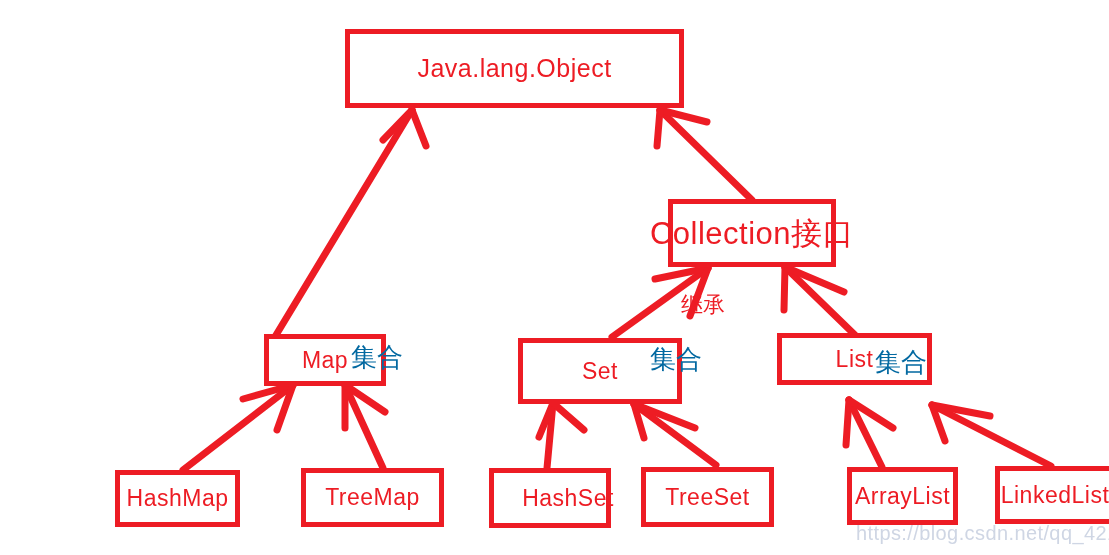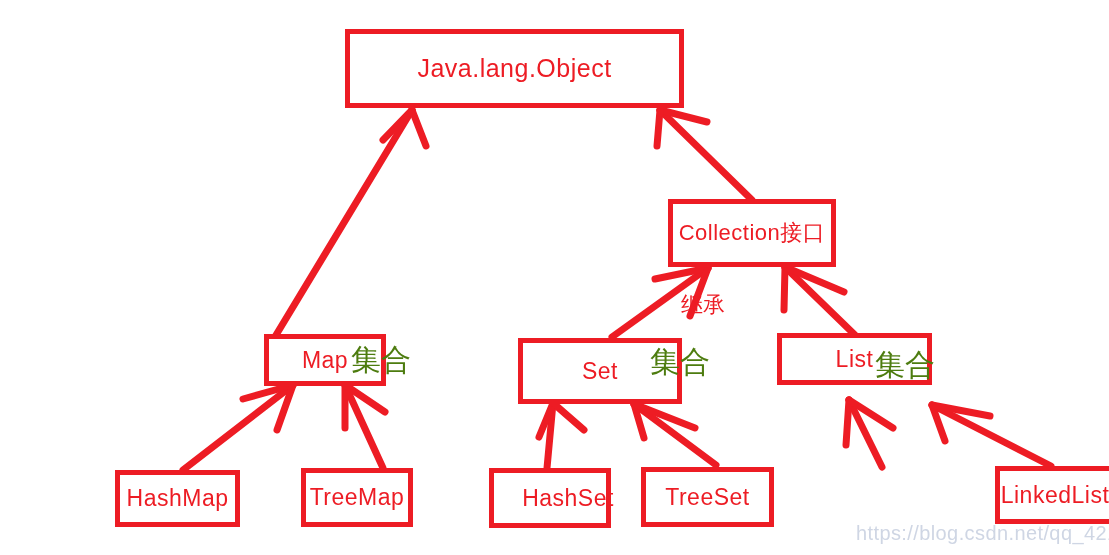--- a/index.html
+++ b/index.html
@@ -31,27 +31,27 @@
     white-space:nowrap;
     z-index:3;
   }
   .node .label{
     color:#ED1C24;
     font-size:23px;
     letter-spacing:0.5px;
     line-height:1;
   }
   .node-object .label{font-size:25px;}
-  .node-collection .label{font-size:22px;}
+  .node-collection .label{font-size:31px;}
   
   .cjk{
     position:absolute;
-    color:#4d7c0f;
-    font-family:Liberation Sans, sans-serif;
-    font-size:30px;
+    color:#0369a1;
+    font-family:Liberation Serif, serif;
+    font-size:26px;
     line-height:1;
     z-index:5;
     white-space:nowrap;
   }
   .edge-label{
     position:absolute;
     color:#ED1C24;
     font-family:"DejaVu Sans","Liberation Sans",sans-serif;
     font-size:22px;
     line-height:1;
@@ -158,32 +158,35 @@
 
   <div class="node node-list" style="left:777px;top:333px;width:155px;height:52px;">
     <span class="label">List</span>
   </div>
   <span class="cjk" style="left:875px;top:350px;">集合</span>
 
   <div class="node node-hashmap" style="left:83px;top:470px;width:125px;height:57px;margin-left:32px;">
     <span class="label">HashMap</span>
   </div>
 
-  <div class="node node-treemap" style="left:301px;top:468px;width:112px;height:59px;">
+  <div class="node node-treemap" style="left:301px;top:468px;width:143px;height:59px;">
     <span class="label">TreeMap</span>
   </div>
 
   <div class="node node-hashset" style="left:489px;top:468px;width:122px;height:60px;padding-left:36px;">
     <span class="label">HashSet</span>
   </div>
 
   <div class="node node-treeset" style="left:641px;top:467px;width:133px;height:60px;">
     <span class="label">TreeSet</span>
   </div>
 
+  <div class="node node-arraylist" style="left:847px;top:467px;width:111px;height:58px;">
+    <span class="label">ArrayList</span>
+  </div>
 
   <div class="node node-linkedlist" style="left:995px;top:466px;width:120px;height:58px;">
     <span class="label">LinkedList</span>
   </div>
 
   <span class="edge-label" style="left:681px;top:294px;">继承</span>
 
   <span class="watermark" style="left:856px;top:522px;">https://blog.csdn.net/qq_42102911</span>
 
 </div>

